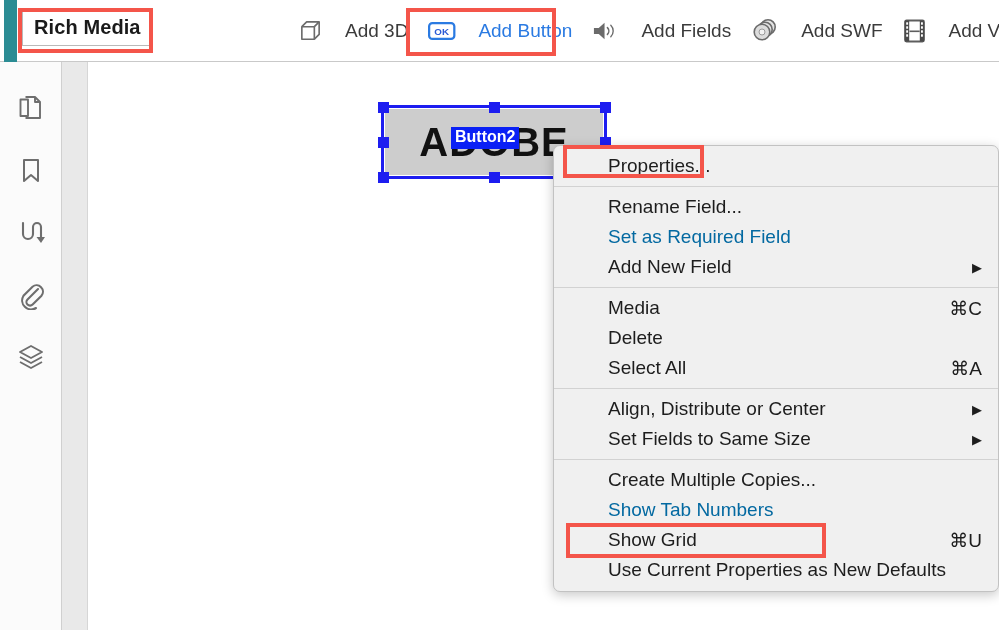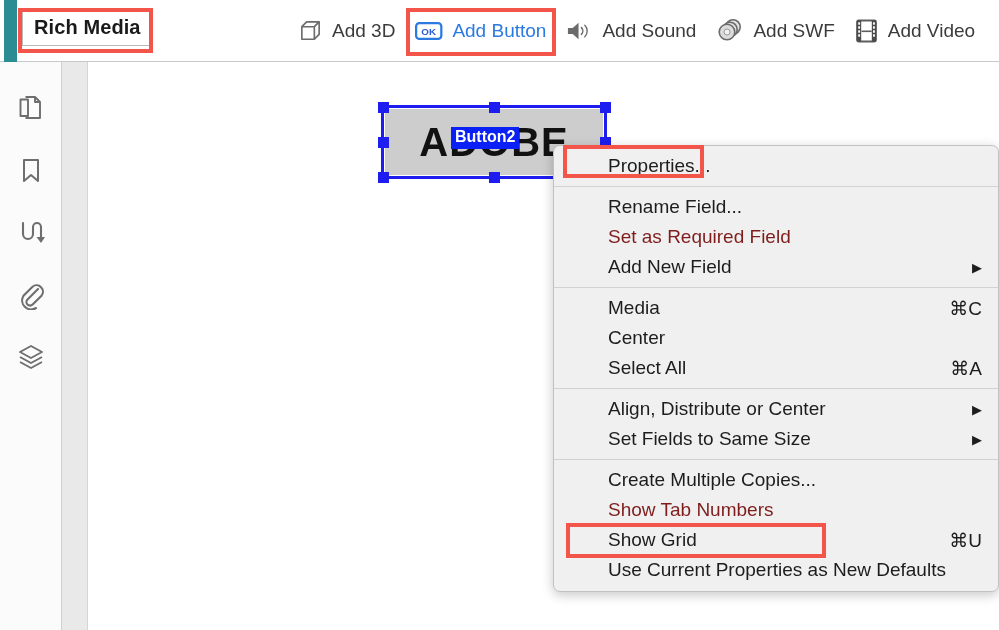--- a/index.html
+++ b/index.html
@@ -30,21 +30,21 @@
     padding: 5px 11px 6px 11px;
     font-size: 20px; font-weight: bold; color: #1a1a1a;
     letter-spacing: 0.1px;
     white-space: nowrap;
   }
   .tool-items {
     position: absolute; left: 288px; top: 0; height: 62px;
     display: flex; align-items: center; gap: 0px;
   }
   .tool-item {
-    display: flex; align-items: center; gap: 9px;
+    display: flex; align-items: center; gap: 22px;
     padding: 6px 10px;
     font-size: 19px; color: #3b3b3b;
     white-space: nowrap;
     cursor: default;
   }
   .tool-item.accented { color: #2a7ae2; padding-left: 10px; }
   .tool-item .ic { display: inline-flex; align-items: center; justify-content: center; }
 
   
   .annot {
@@ -126,21 +126,21 @@
   .mi {
     position: relative;
     height: 30px;
     display: flex; align-items: center;
     padding: 0 16px 0 31px;
     font-size: 19px; color: #1d1d1d;
     white-space: nowrap;
     cursor: default;
     margin-left: 23px;
   }
-  .mi.disabled { color: #7f1d1d; }
+  .mi.disabled { color: #0369a1; }
   .mi .shortcut {
     margin-left: auto;
     font-size: 19px; color: #1d1d1d;
   }
   .mi .arrow {
     margin-left: auto;
     font-size: 13px; color: #1d1d1d;
     line-height: 1;
   }
   .sep {
@@ -186,21 +186,21 @@
       </div>
 
       <div class="tool-item">
         <span class="ic">
           <svg width="27" height="24" viewBox="0 0 28 24">
             <path d="M2 9 L7 9 L13 3.5 L13 20.5 L7 15 L2 15 Z" fill="#6b6b6b"></path>
             <path d="M16 8.5 A5 5 0 0 1 16 15.5" fill="none" stroke="#6b6b6b" stroke-width="1.6" stroke-linecap="round"></path>
             <path d="M19.5 6 A8.5 8.5 0 0 1 19.5 18" fill="none" stroke="#6b6b6b" stroke-width="1.4" stroke-linecap="round"></path>
           </svg>
         </span>
-        <span>Add Sound</span>
+        <span>Add Fields</span>
       </div>
 
       <div class="tool-item">
         <span class="ic">
           <svg width="28" height="26" viewBox="0 0 28 26">
             <g stroke="#6b6b6b" stroke-width="1.6" fill="#e3e3e3">
               <ellipse cx="17" cy="9" rx="7.2" ry="7.2"></ellipse>
               <ellipse cx="14" cy="11.5" rx="7.2" ry="7.2"></ellipse>
               <ellipse cx="11" cy="14" rx="7.8" ry="7.8" fill="#dcdcdc"></ellipse>
             </g>
@@ -332,21 +332,21 @@
       <span class="arrow">▶</span>
     </div>
 
     <div class="sep"></div>
 
     <div class="mi">
       <span>Media</span>
       <span class="shortcut">⌘C</span>
     </div>
     <div class="mi">
-      <span>Center</span>
+      <span>Delete</span>
     </div>
     <div class="mi">
       <span>Select All</span>
       <span class="shortcut">⌘A</span>
     </div>
 
     <div class="sep"></div>
 
     <div class="mi">
       <span>Align, Distribute or Center</span>

